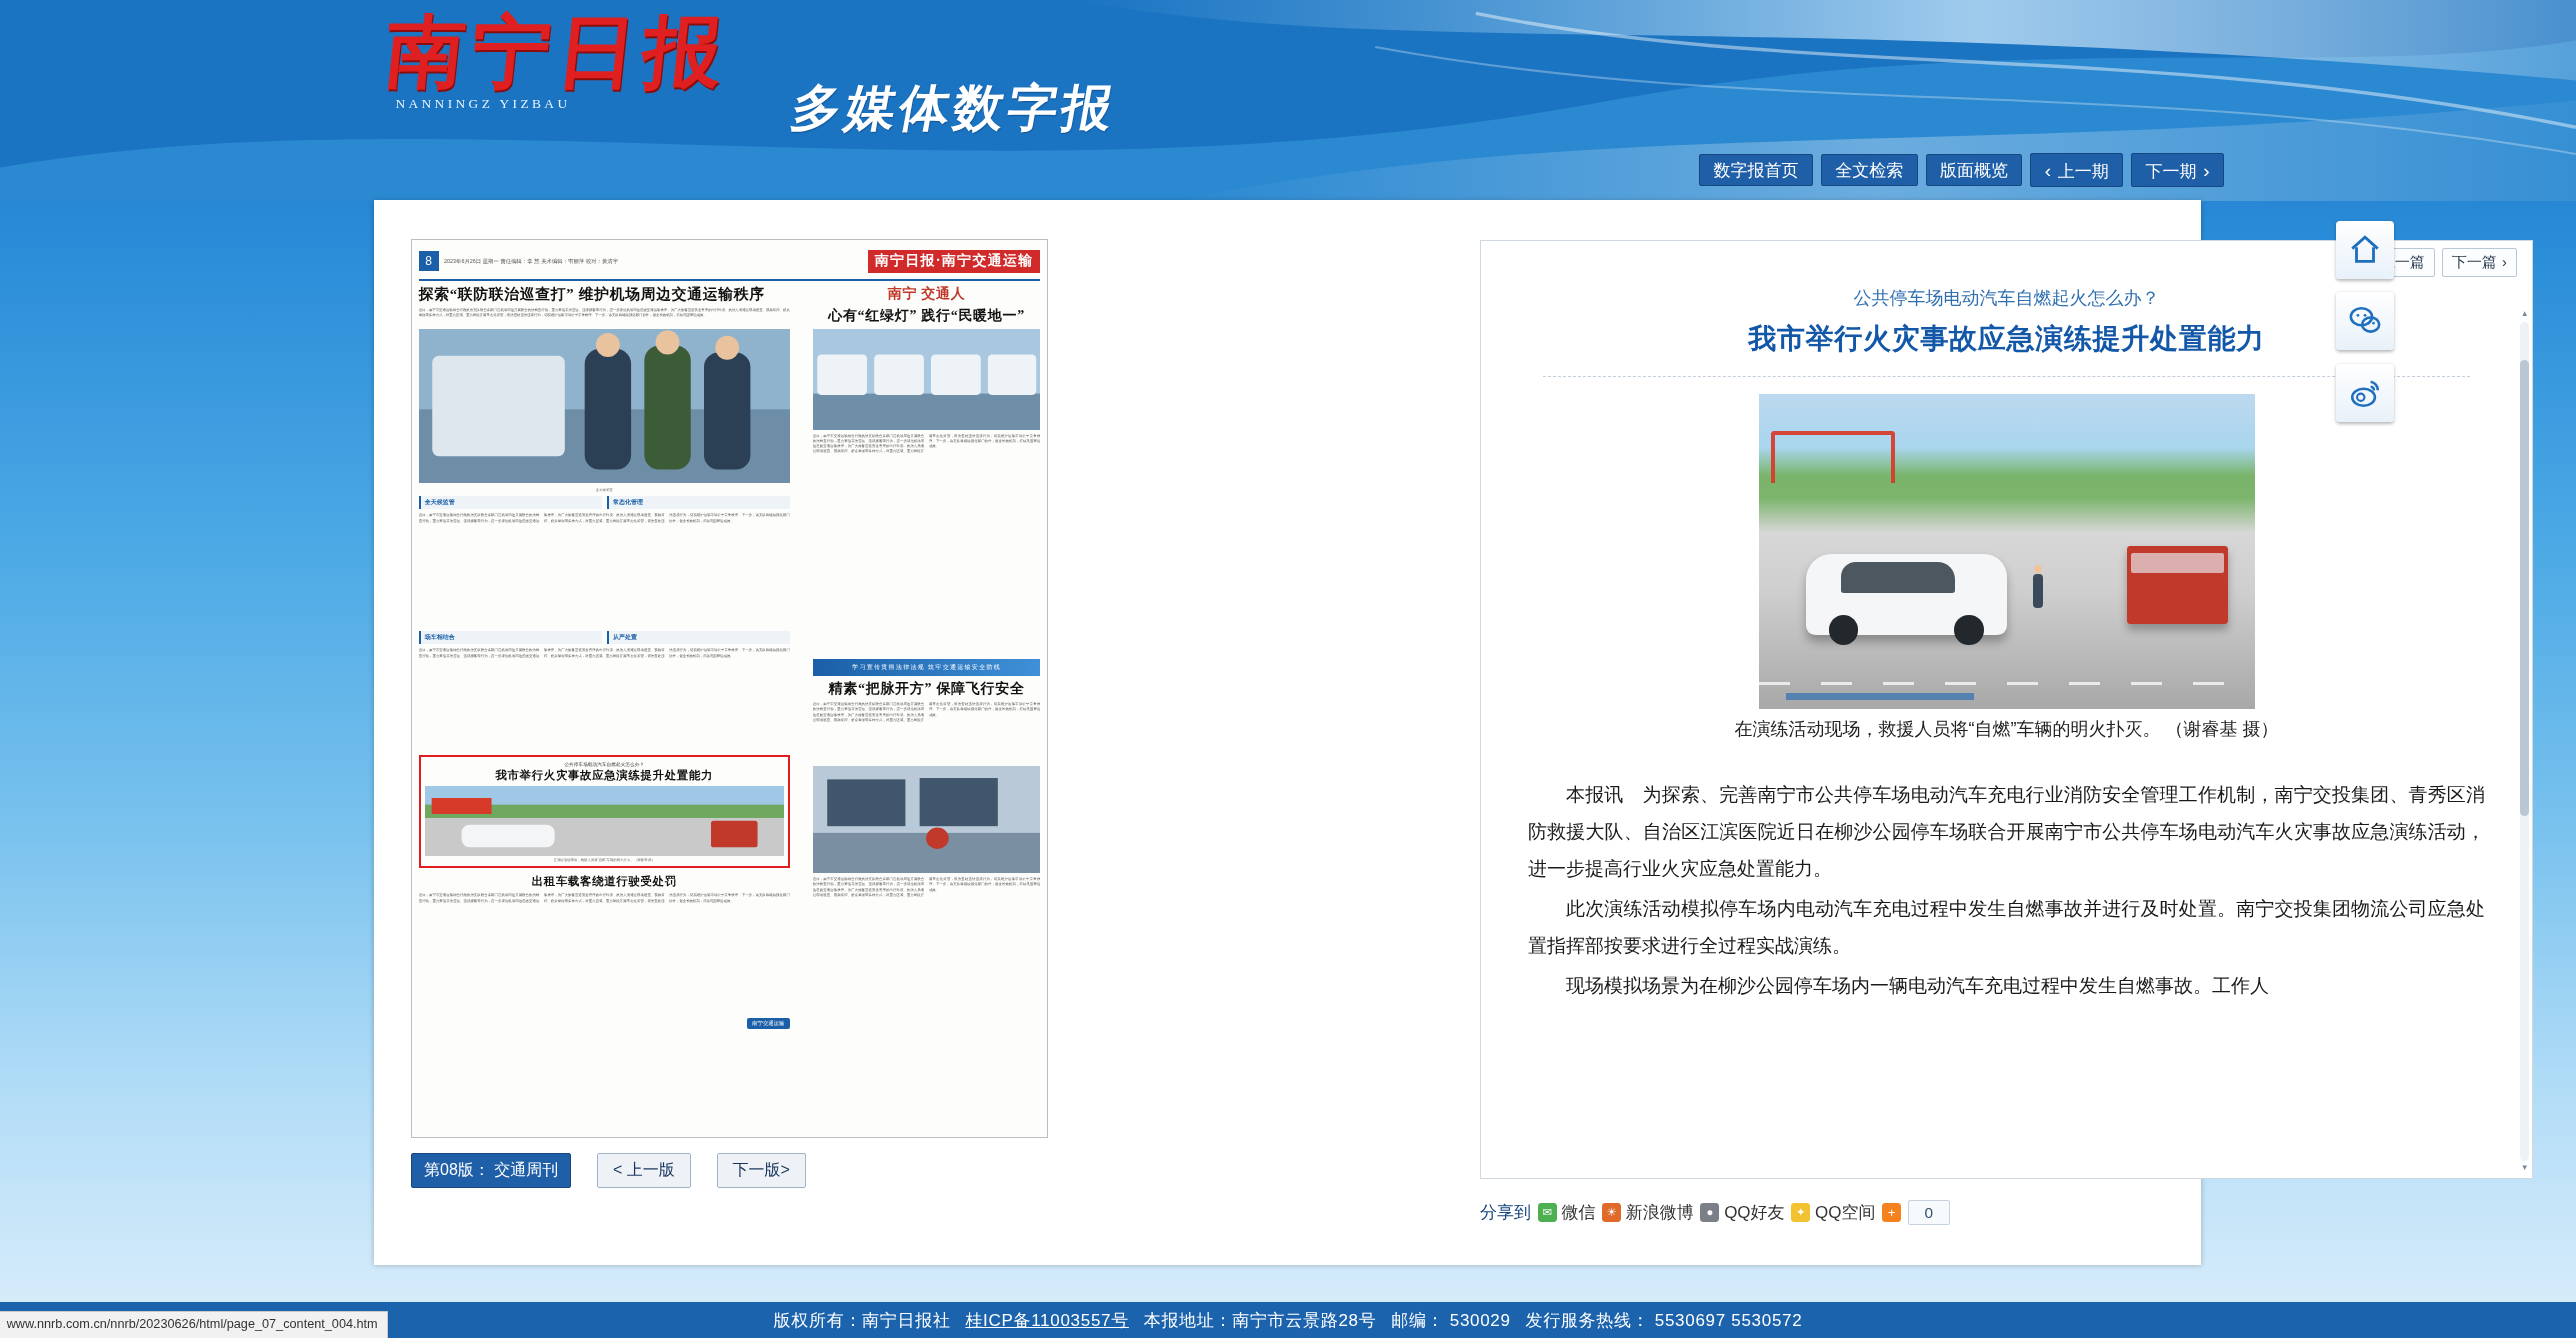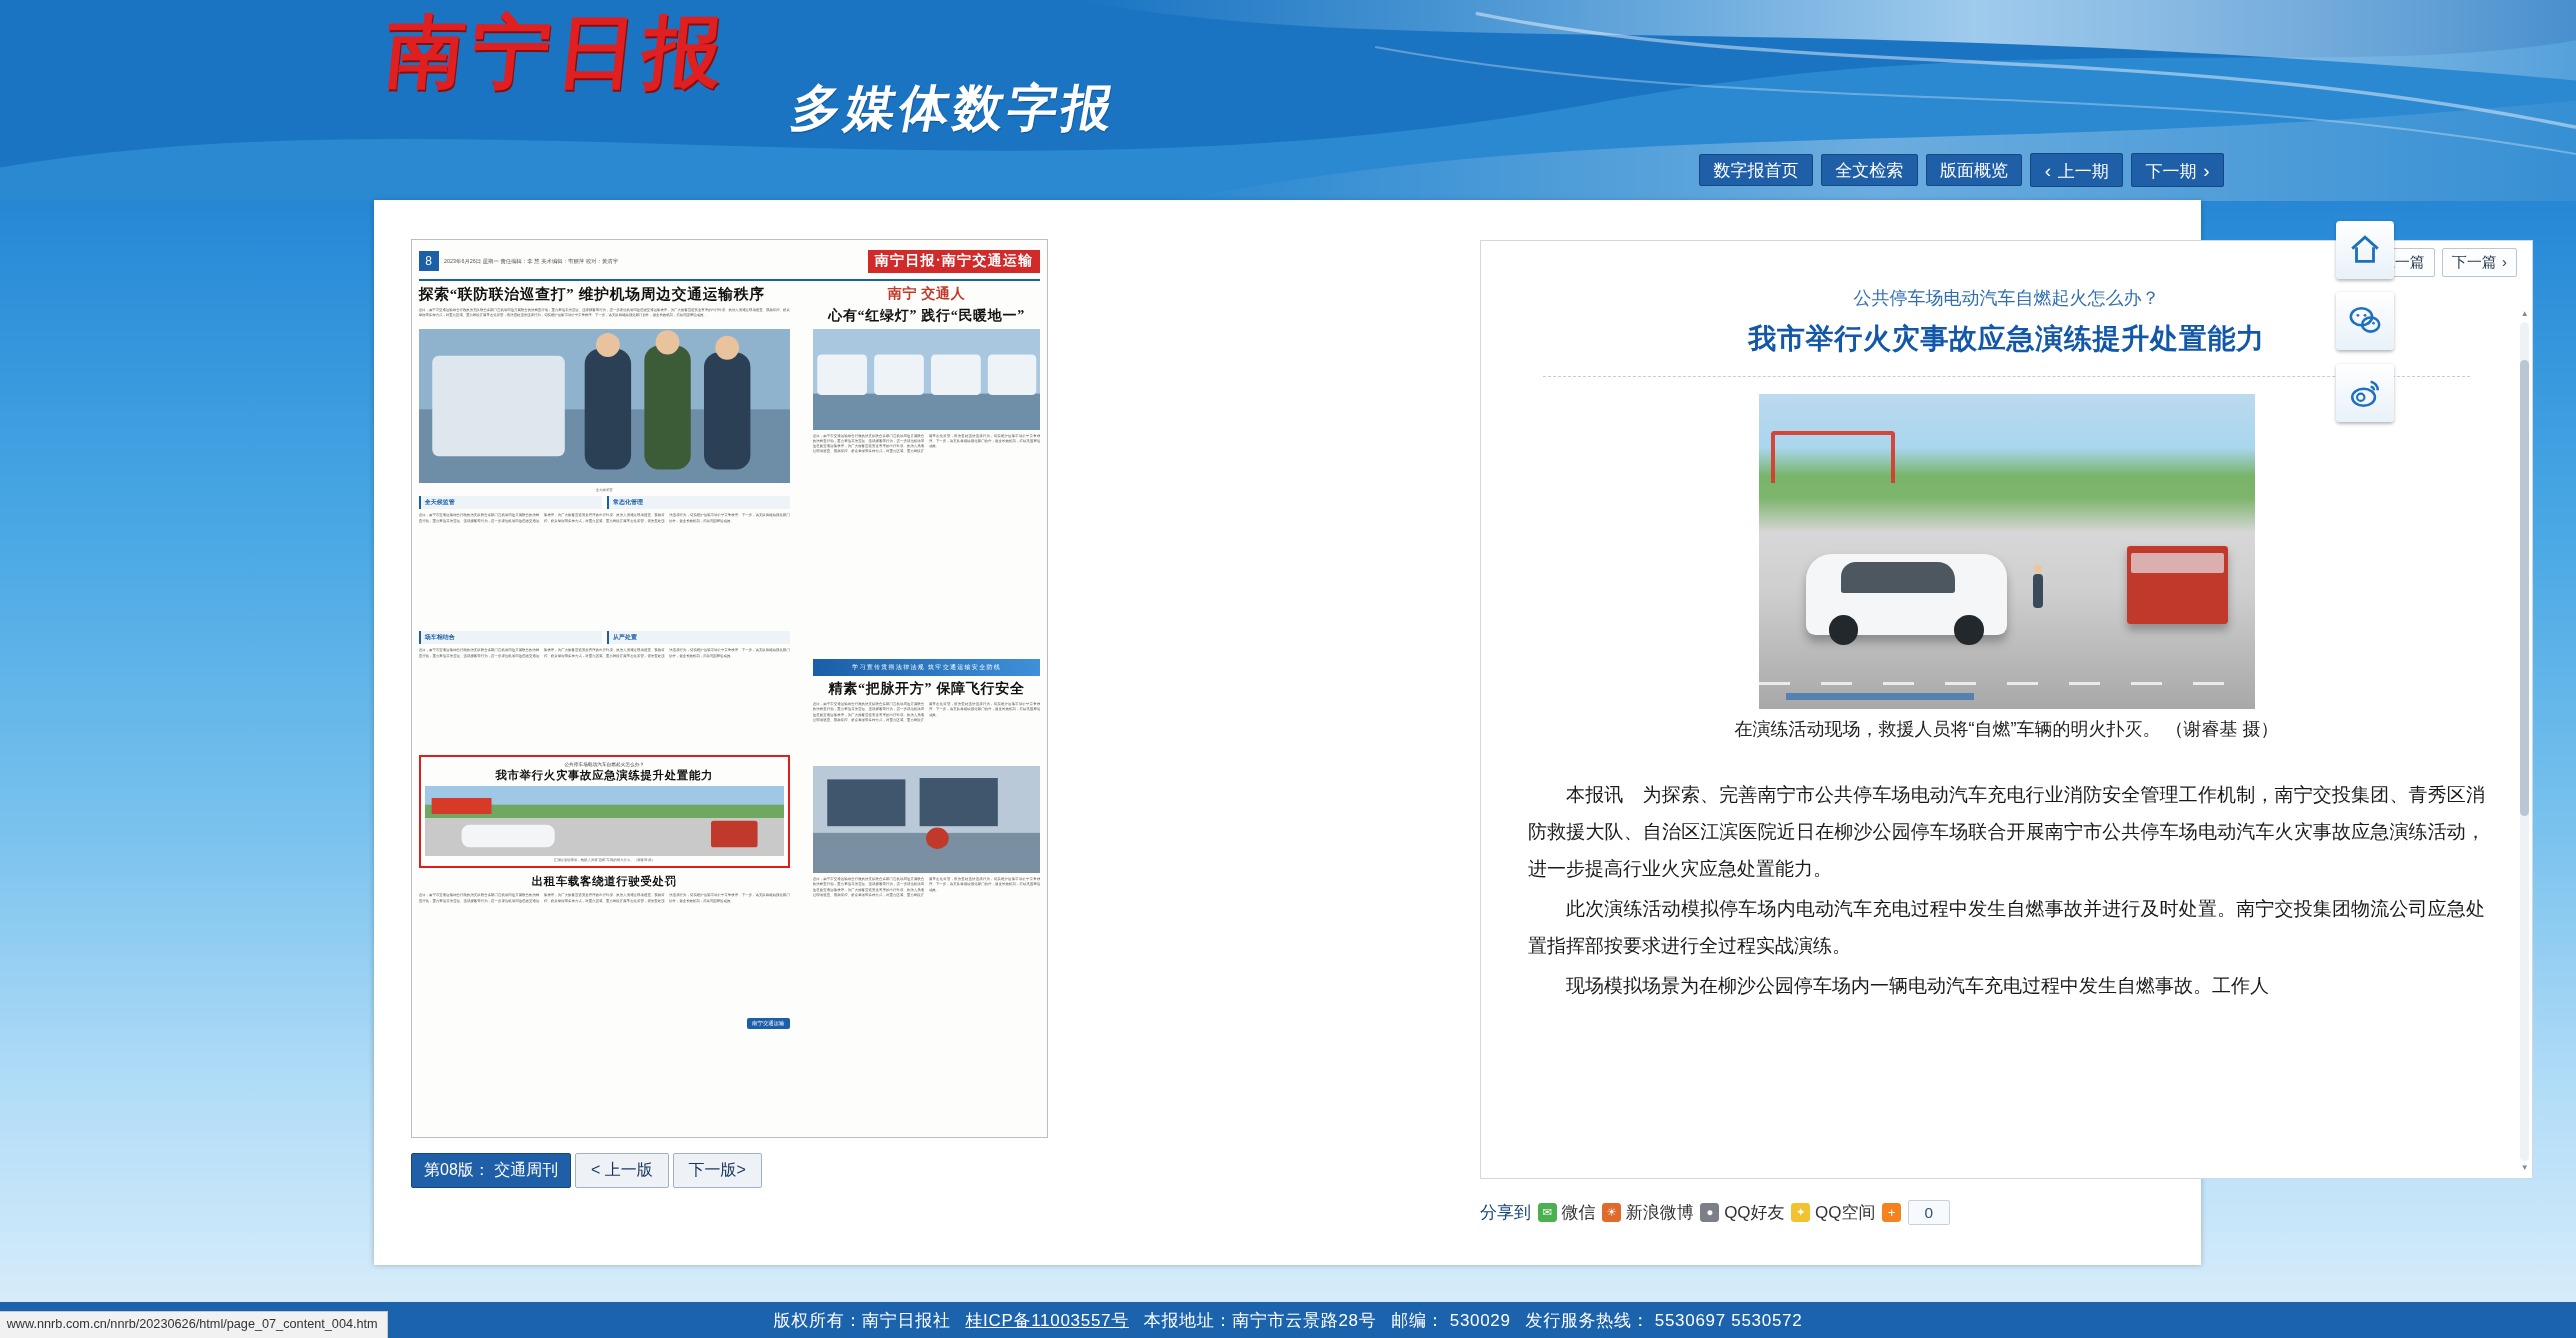--- a/index.html
+++ b/index.html
@@ -159,21 +159,21 @@
   .banner-strip {
     height: 17.4px; background: linear-gradient(90deg,#1a5fa8,#3f90d8);
     color: #fff; font-size: 6px; display: flex; align-items: center;
     justify-content: center; letter-spacing: 1.3px;
   }
   
   .paper-ctrls {
     margin-top: 14.8px;
     display: flex;
     align-items: center;
-    gap: 4px;
+    gap: 26px;
   }
   .pg-label {
     background: #1f5fa8; color: #fff; font-size: 16px; padding: 6px 12px;
     border: 0.7px solid #17477f; border-radius: 2px; white-space: nowrap;
   }
   .pg-btn {
     background: #eef2f6; color: #15335c; font-size: 16px; padding: 6px 14.8px;
     border: 0.7px solid #9fb3c8; border-radius: 2px; white-space: nowrap; cursor: pointer;
   }
   
@@ -359,20 +359,21 @@
     <path d="M0,250 C700,130 1500,320 2400,150 C3000,40 3500,120 3840,60 L3840,300 L0,300 Z" fill="#2f8fd4" opacity="0.8"></path>
     <path d="M1600,0 C2100,90 2600,10 3840,120 L3840,0 Z" fill="url(#g2)"></path>
     <path d="M1750,300 C2400,170 2900,240 3840,150 L3840,300 Z" fill="url(#g1)" opacity="0.55"></path>
     <path d="M2200,20 C2700,120 3200,60 3840,190" stroke="#ffffff" stroke-opacity="0.45" stroke-width="5" fill="none"></path>
     <path d="M2050,70 C2650,180 3150,110 3840,230" stroke="#ffffff" stroke-opacity="0.3" stroke-width="3" fill="none"></path>
   </svg>
 </div>
 
 <div class="logo-wrap">
   <div class="logo-cn">南宁日报</div>
+  <div class="logo-pinyin">NANNINGZ YIZBAU</div>
   <div class="logo-sub">多媒体数字报</div>
 </div>
 
 <div class="topnav">
   <div class="nav-btn">数字报首页</div>
   <div class="nav-btn">全文检索</div>
   <div class="nav-btn">版面概览</div>
   <div class="nav-btn arrow-l">上一期</div>
   <div class="nav-btn arrow-r">下一期</div>
 </div>

